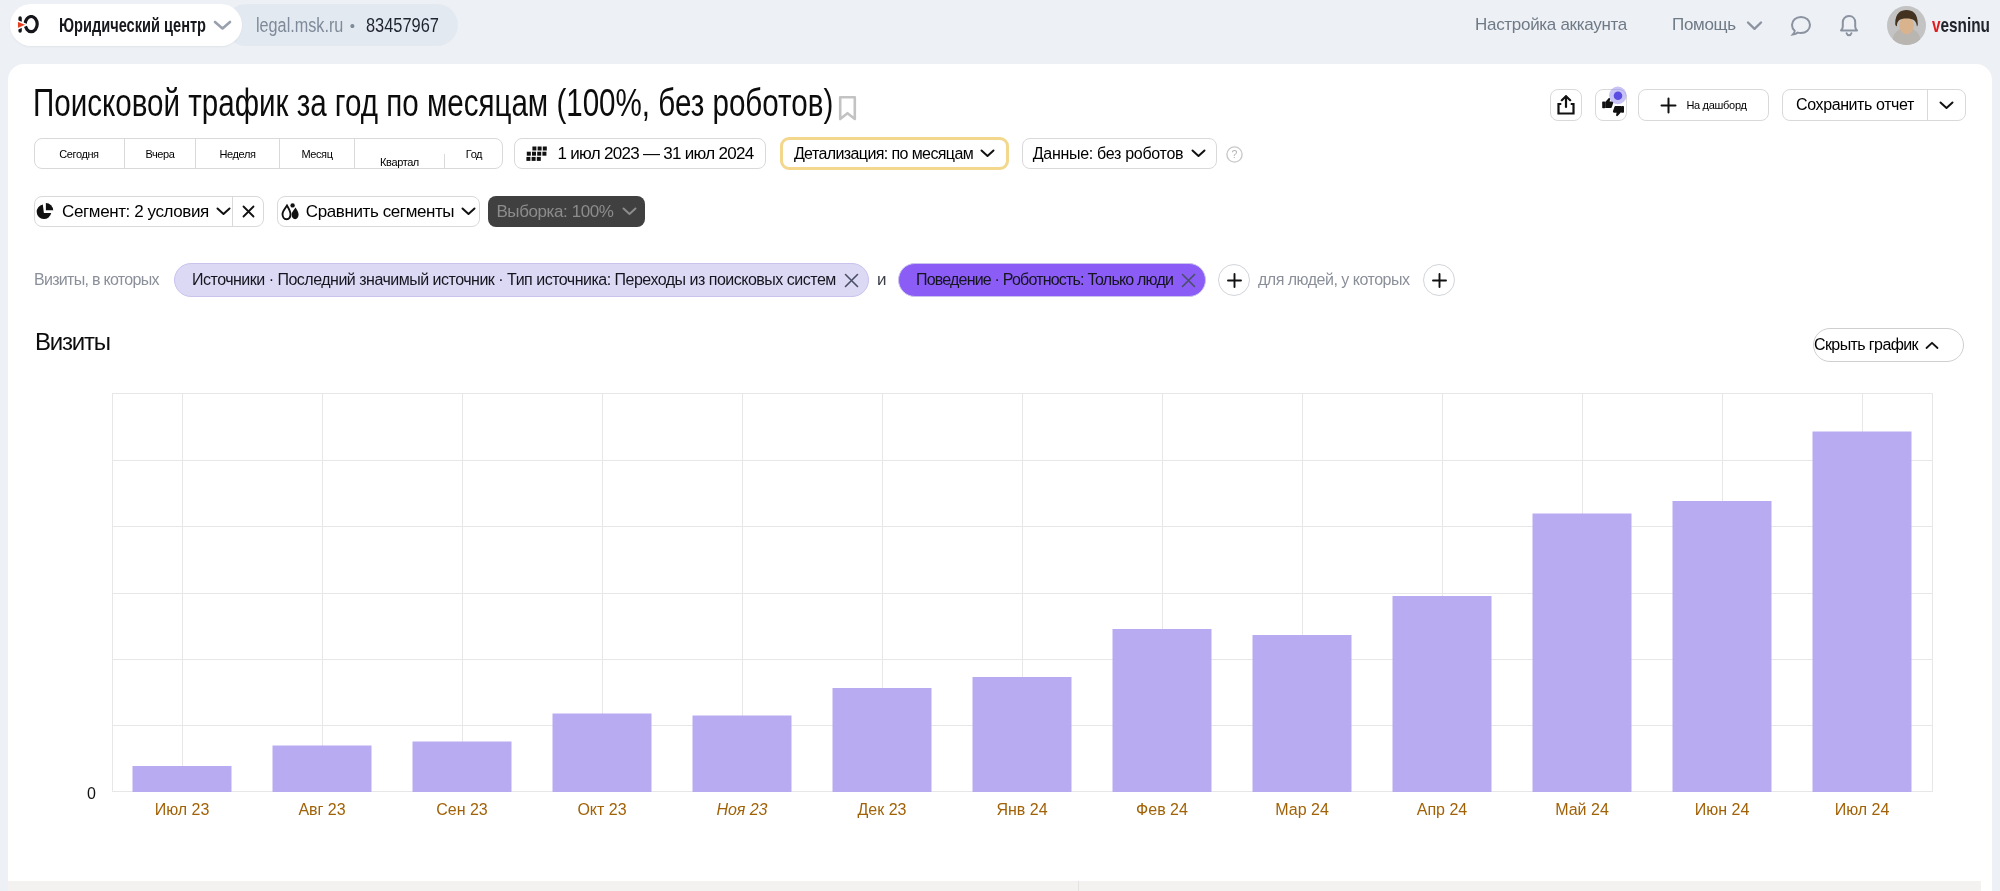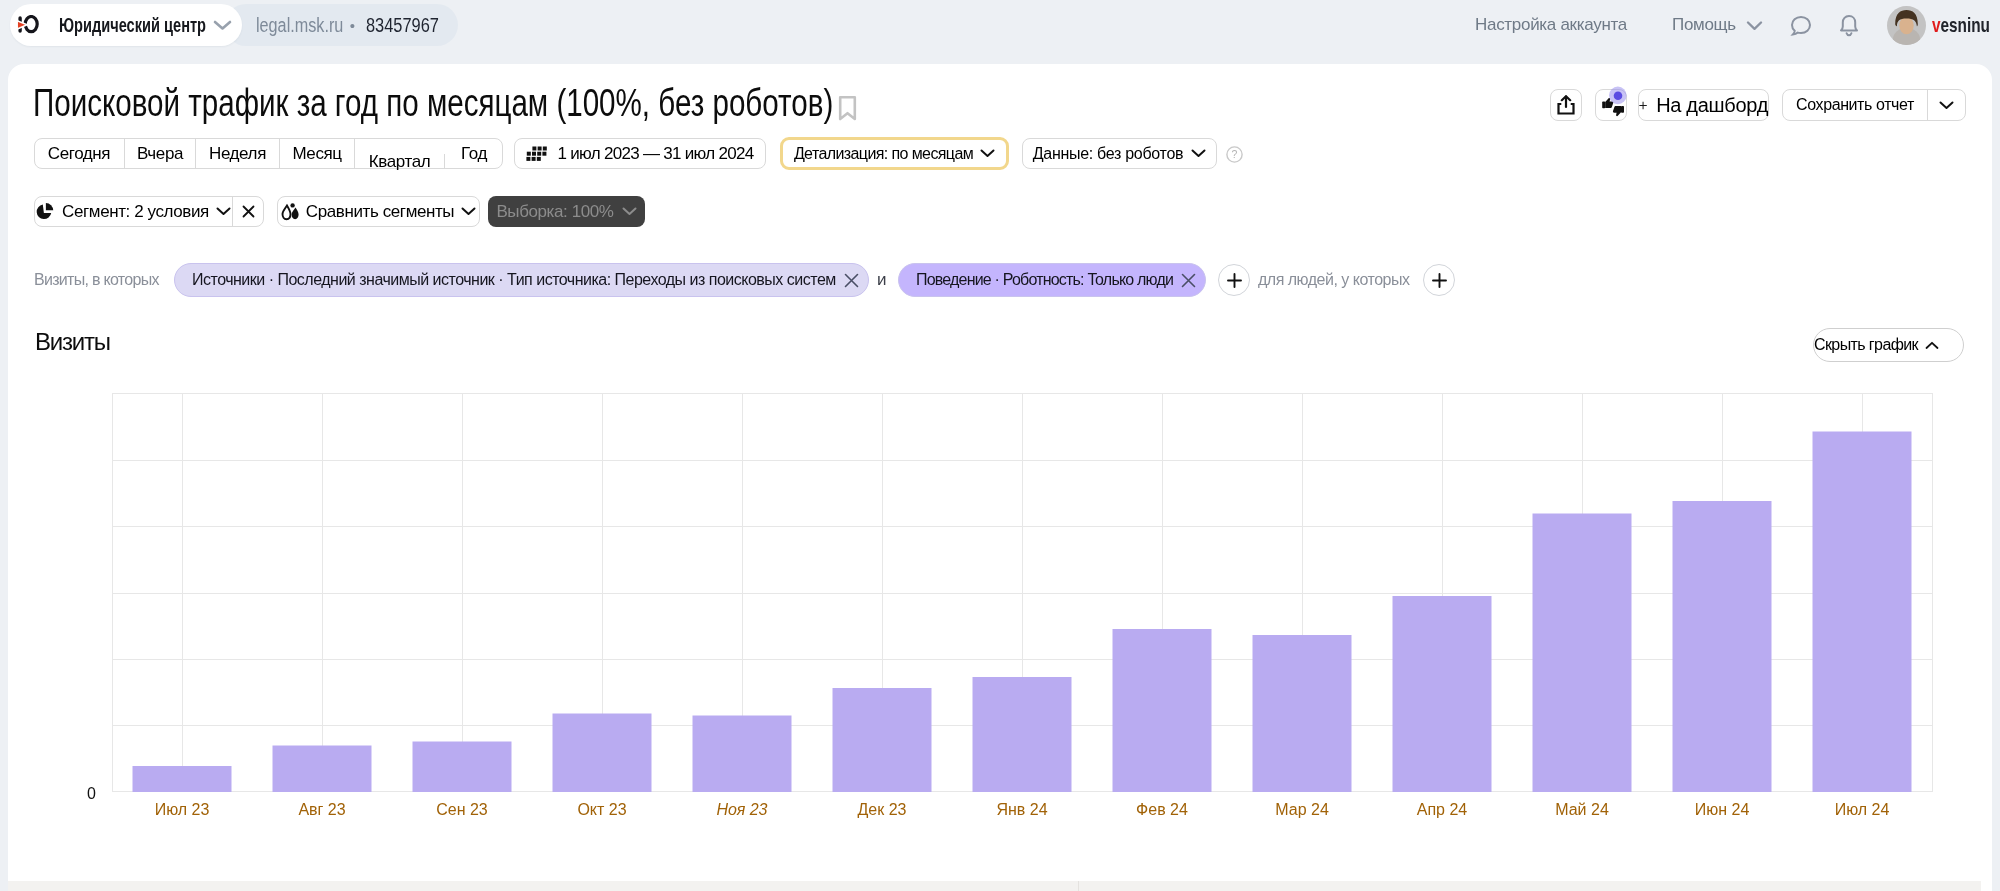--- a/index.html
+++ b/index.html
@@ -93,34 +93,34 @@
   </g>
 </svg>
 <svg class="abs" style="left:1608px; top:86px;" width="20" height="20" viewBox="0 0 20 20">
   <circle cx="9.8" cy="9.4" r="8.8" fill="#9187ee" opacity="0.5"></circle>
   <circle cx="10" cy="9.7" r="4.3" fill="#5546e0" opacity="0.95"></circle>
 </svg>
 <div class="btn" style="left:1638px; top:89px; width:131px; height:32px;">
   <svg width="17" height="17" viewBox="0 0 17 17" style="margin-right:9px;">
       <path d="M8.5 1.5 L8.5 15.5 M1.5 8.5 L15.5 8.5" stroke="#111" stroke-width="2" stroke-linecap="round"></path>
     </svg>
-  <span style="letter-spacing:-0.3px; font-size:20px;">На дашборд</span>
+  <span style="letter-spacing:-0.3px; font-size:11px;">На дашборд</span>
 </div>
 <div class="btn" style="left:1782px; top:89px; width:184px; height:32px; justify-content:flex-start; font-size:16px;">
   <span style="width:144px; text-align:center;">Сохранить отчет</span>
   <div style="width:1px; height:100%; background:#d9d9d9;"></div>
   <div style="flex:1; display:flex; justify-content:center;">
       <svg width="15" height="9" viewBox="0 0 15 9">
         <path d="M1.5 1.5 L7.5 7 L13.5 1.5" fill="none" stroke="#111" stroke-width="2" stroke-linecap="round" stroke-linejoin="round"></path>
       </svg>
     </div>
 </div>
 
 <div class="btn" style="left:34px; top:138px; width:469px; height:31px; padding:0;"></div>
-<div class="abs" style="left:34px; top:138px; width:469px; height:31px; display:flex; font-size:17px; letter-spacing:-0.4px;">
+<div class="abs" style="left:34px; top:138px; width:469px; height:31px; display:flex; font-size:11px; letter-spacing:-0.4px;">
   <div style="width:91px; border-right:1px solid #d9d9d9; display:flex; align-items:center; justify-content:center;">Сегодня</div>
   <div style="width:71px; border-right:1px solid #d9d9d9; display:flex; align-items:center; justify-content:center;">Вчера</div>
   <div style="width:84px; border-right:1px solid #d9d9d9; display:flex; align-items:center; justify-content:center;">Неделя</div>
   <div style="width:75px; border-right:1px solid #d9d9d9; display:flex; align-items:center; justify-content:center;">Месяц</div>
   <div style="width:90px; border-right:1px solid #d9d9d9; display:flex; align-items:center; justify-content:center;margin-top:16px;">Квартал</div>
   <div style="flex:1; display:flex; align-items:center; justify-content:center;">Год</div>
 </div>
 
 <div class="btn" style="left:514px; top:138px; width:252px; height:31px; letter-spacing:-0.7px;">
   <svg width="21" height="16" viewBox="0 0 21 16" style="margin-right:10px;">
@@ -198,21 +198,21 @@
 </div>
 
 <div class="abs gray-txt" style="left:34px; top:263px; height:34px; display:flex; align-items:center; font-size:16px; letter-spacing:-0.7px;">Визиты, в которых</div>
 <div class="abs" style="left:174px; top:263px; width:695px; height:34px; background:#dcd9f4; border:1px solid #c9c3ee; border-radius:17px; display:flex; align-items:center; font-size:16px; letter-spacing:-0.5px; color:#15151f; padding:0 8px 0 17px; white-space:nowrap;">
   <span style="flex:1;">Источники&nbsp;·&nbsp;Последний значимый источник&nbsp;·&nbsp;Тип источника: Переходы из поисковых систем</span>
   <svg width="17" height="17" viewBox="0 0 17 17" style="flex:none;">
       <path d="M2.5 2.5 L14.5 14.5 M14.5 2.5 L2.5 14.5" stroke="#4a4f66" stroke-width="1.6" stroke-linecap="round"></path>
     </svg>
 </div>
 <div class="abs" style="left:877px; top:263px; height:34px; display:flex; align-items:center; font-size:17px; color:#3c3f49;">и</div>
-<div class="abs" style="left:898px; top:263px; width:308px; height:34px; background:#c4b5fd; border:1px solid #c9c3ee; border-radius:17px; display:flex; align-items:center; font-size:16px; letter-spacing:-0.8px; color:#15151f; padding:0 8px 0 17px; white-space:nowrap;">
+<div class="abs" style="left:898px; top:263px; width:308px; height:34px; background:#8b5cf6; border:1px solid #c9c3ee; border-radius:17px; display:flex; align-items:center; font-size:16px; letter-spacing:-0.8px; color:#15151f; padding:0 8px 0 17px; white-space:nowrap;">
   <span style="flex:1;">Поведение&nbsp;·&nbsp;Роботность: Только люди</span>
   <svg width="17" height="17" viewBox="0 0 17 17" style="flex:none;">
       <path d="M2.5 2.5 L14.5 14.5 M14.5 2.5 L2.5 14.5" stroke="#4a4f66" stroke-width="1.6" stroke-linecap="round"></path>
     </svg>
 </div>
 <div class="abs" style="left:1218px; top:264px; width:32px; height:32px; border:1px solid #d2d5da; border-radius:50%; display:flex; align-items:center; justify-content:center; background:#fff;">
   <svg width="15" height="15" viewBox="0 0 15 15">
       <path d="M7.5 1 L7.5 14 M1 7.5 L14 7.5" stroke="#111" stroke-width="1.9" stroke-linecap="round"></path>
     </svg>
 </div>

